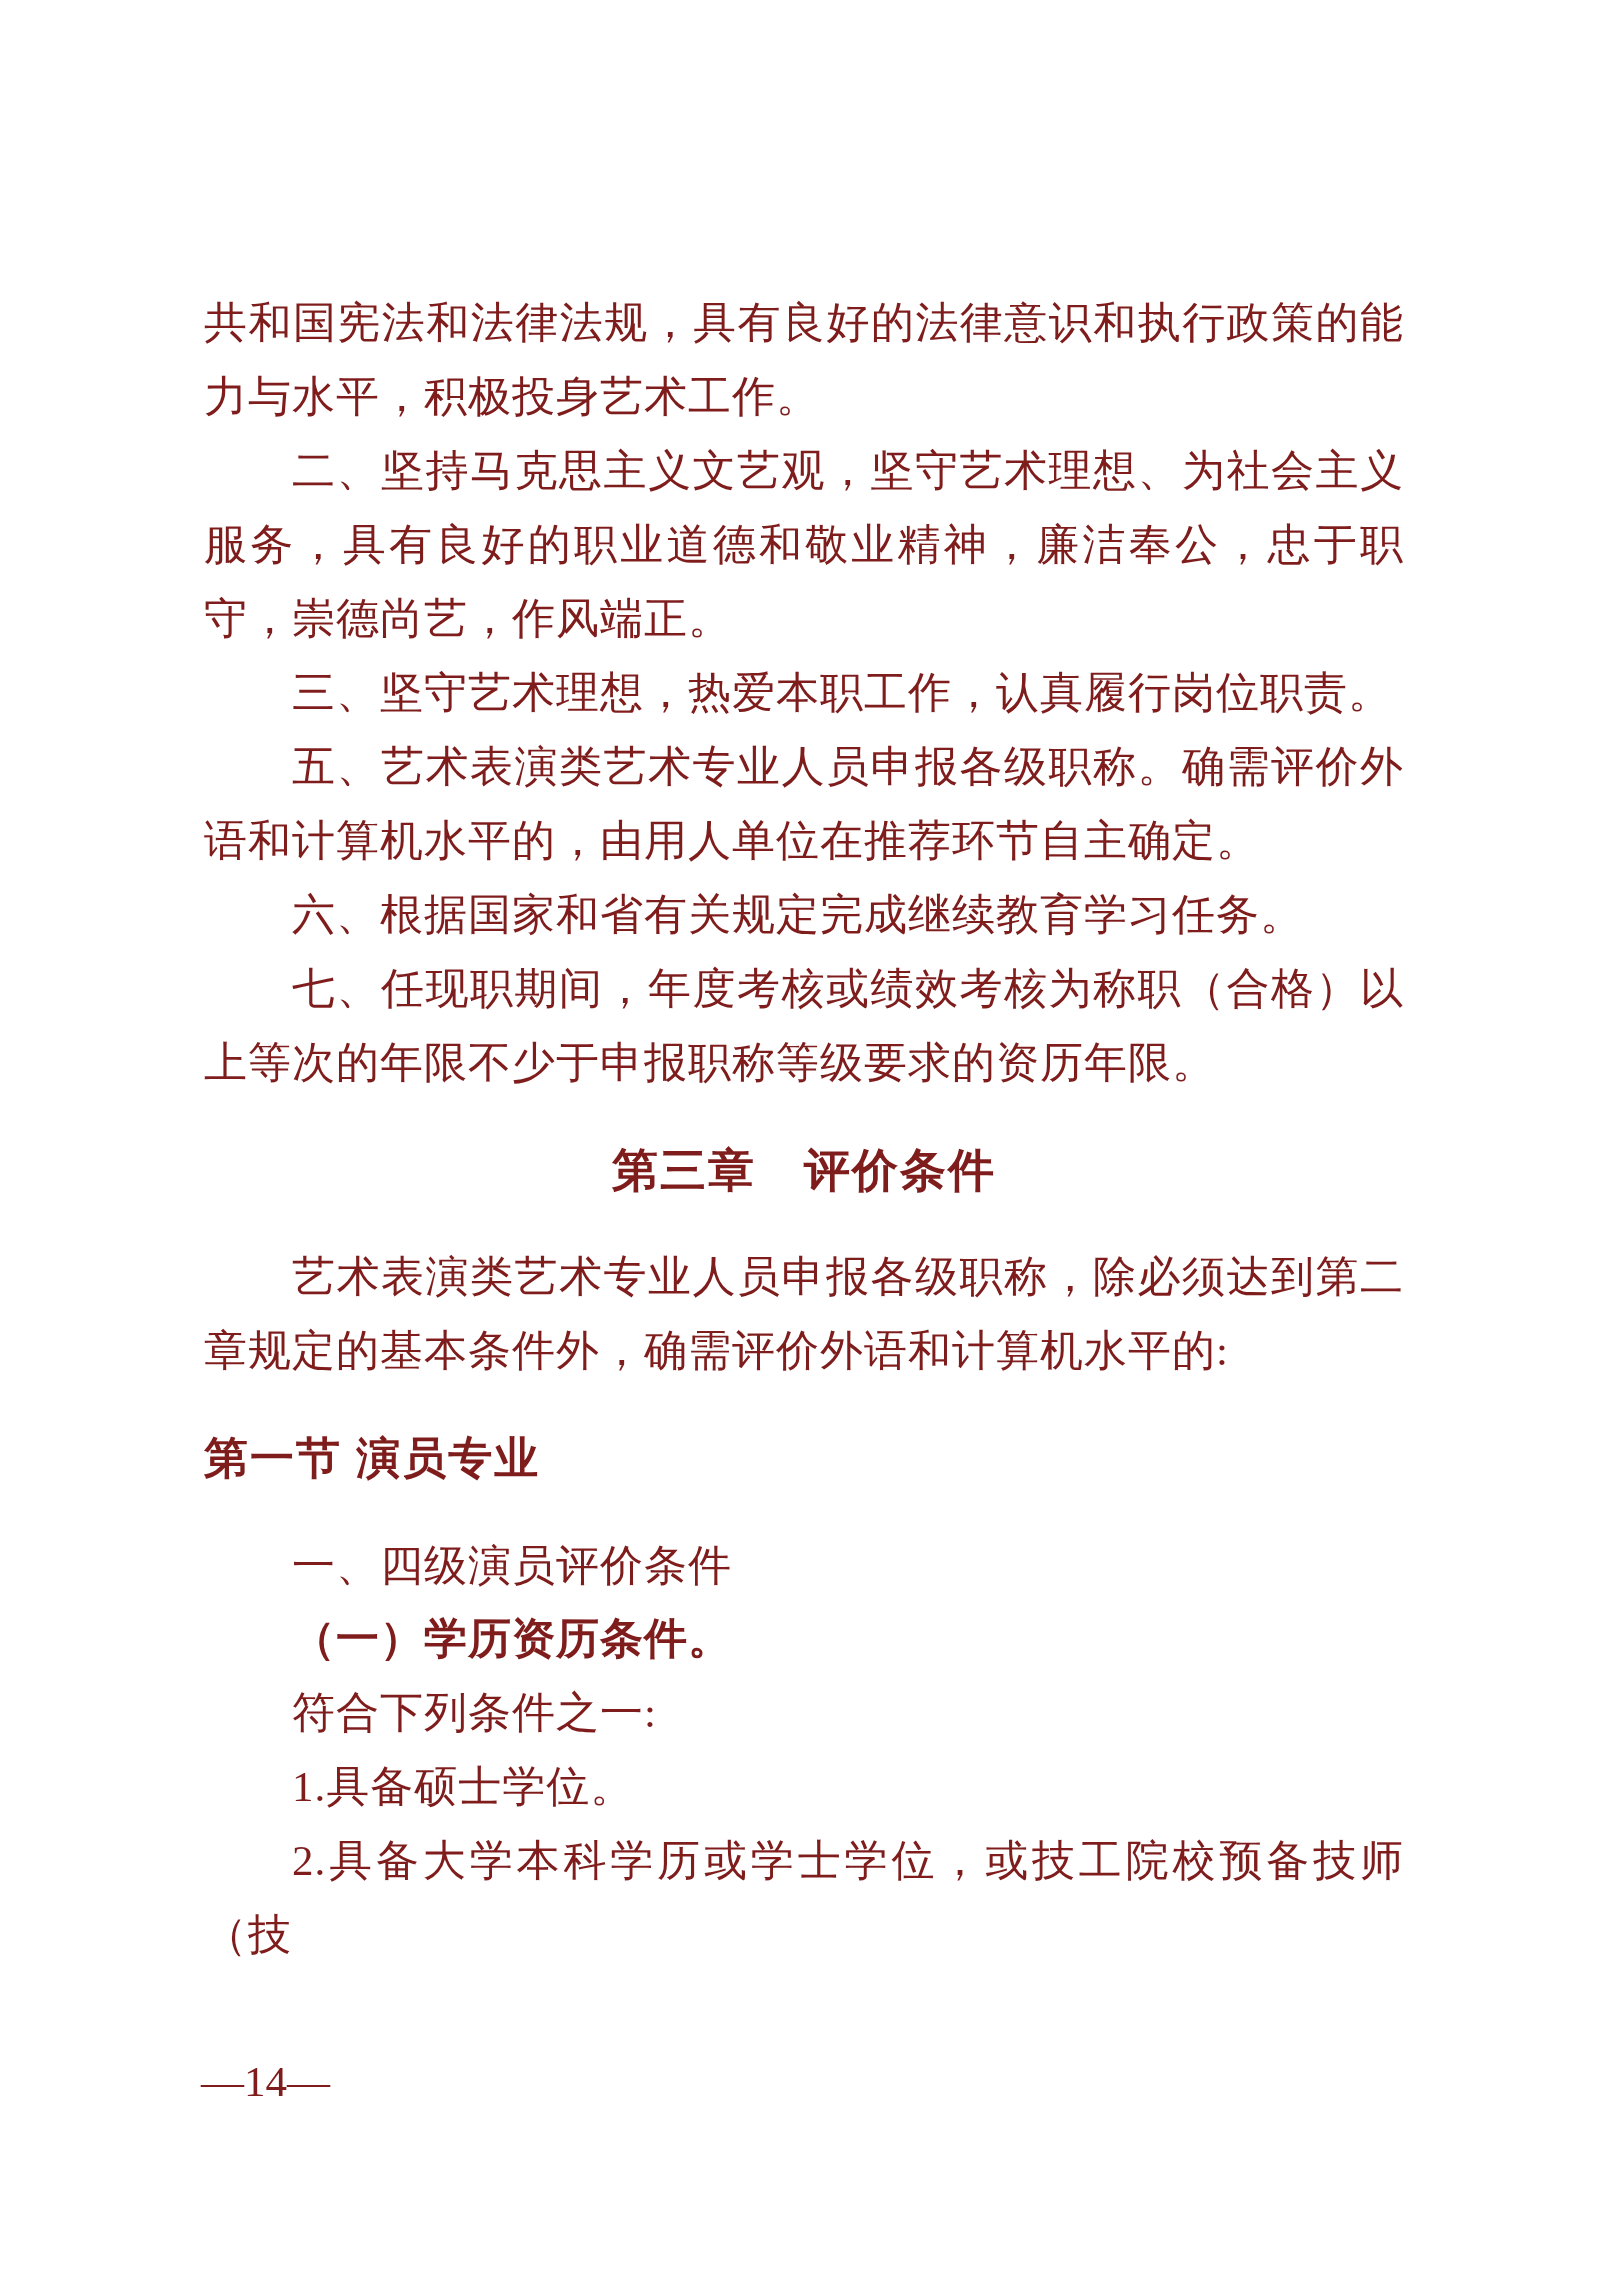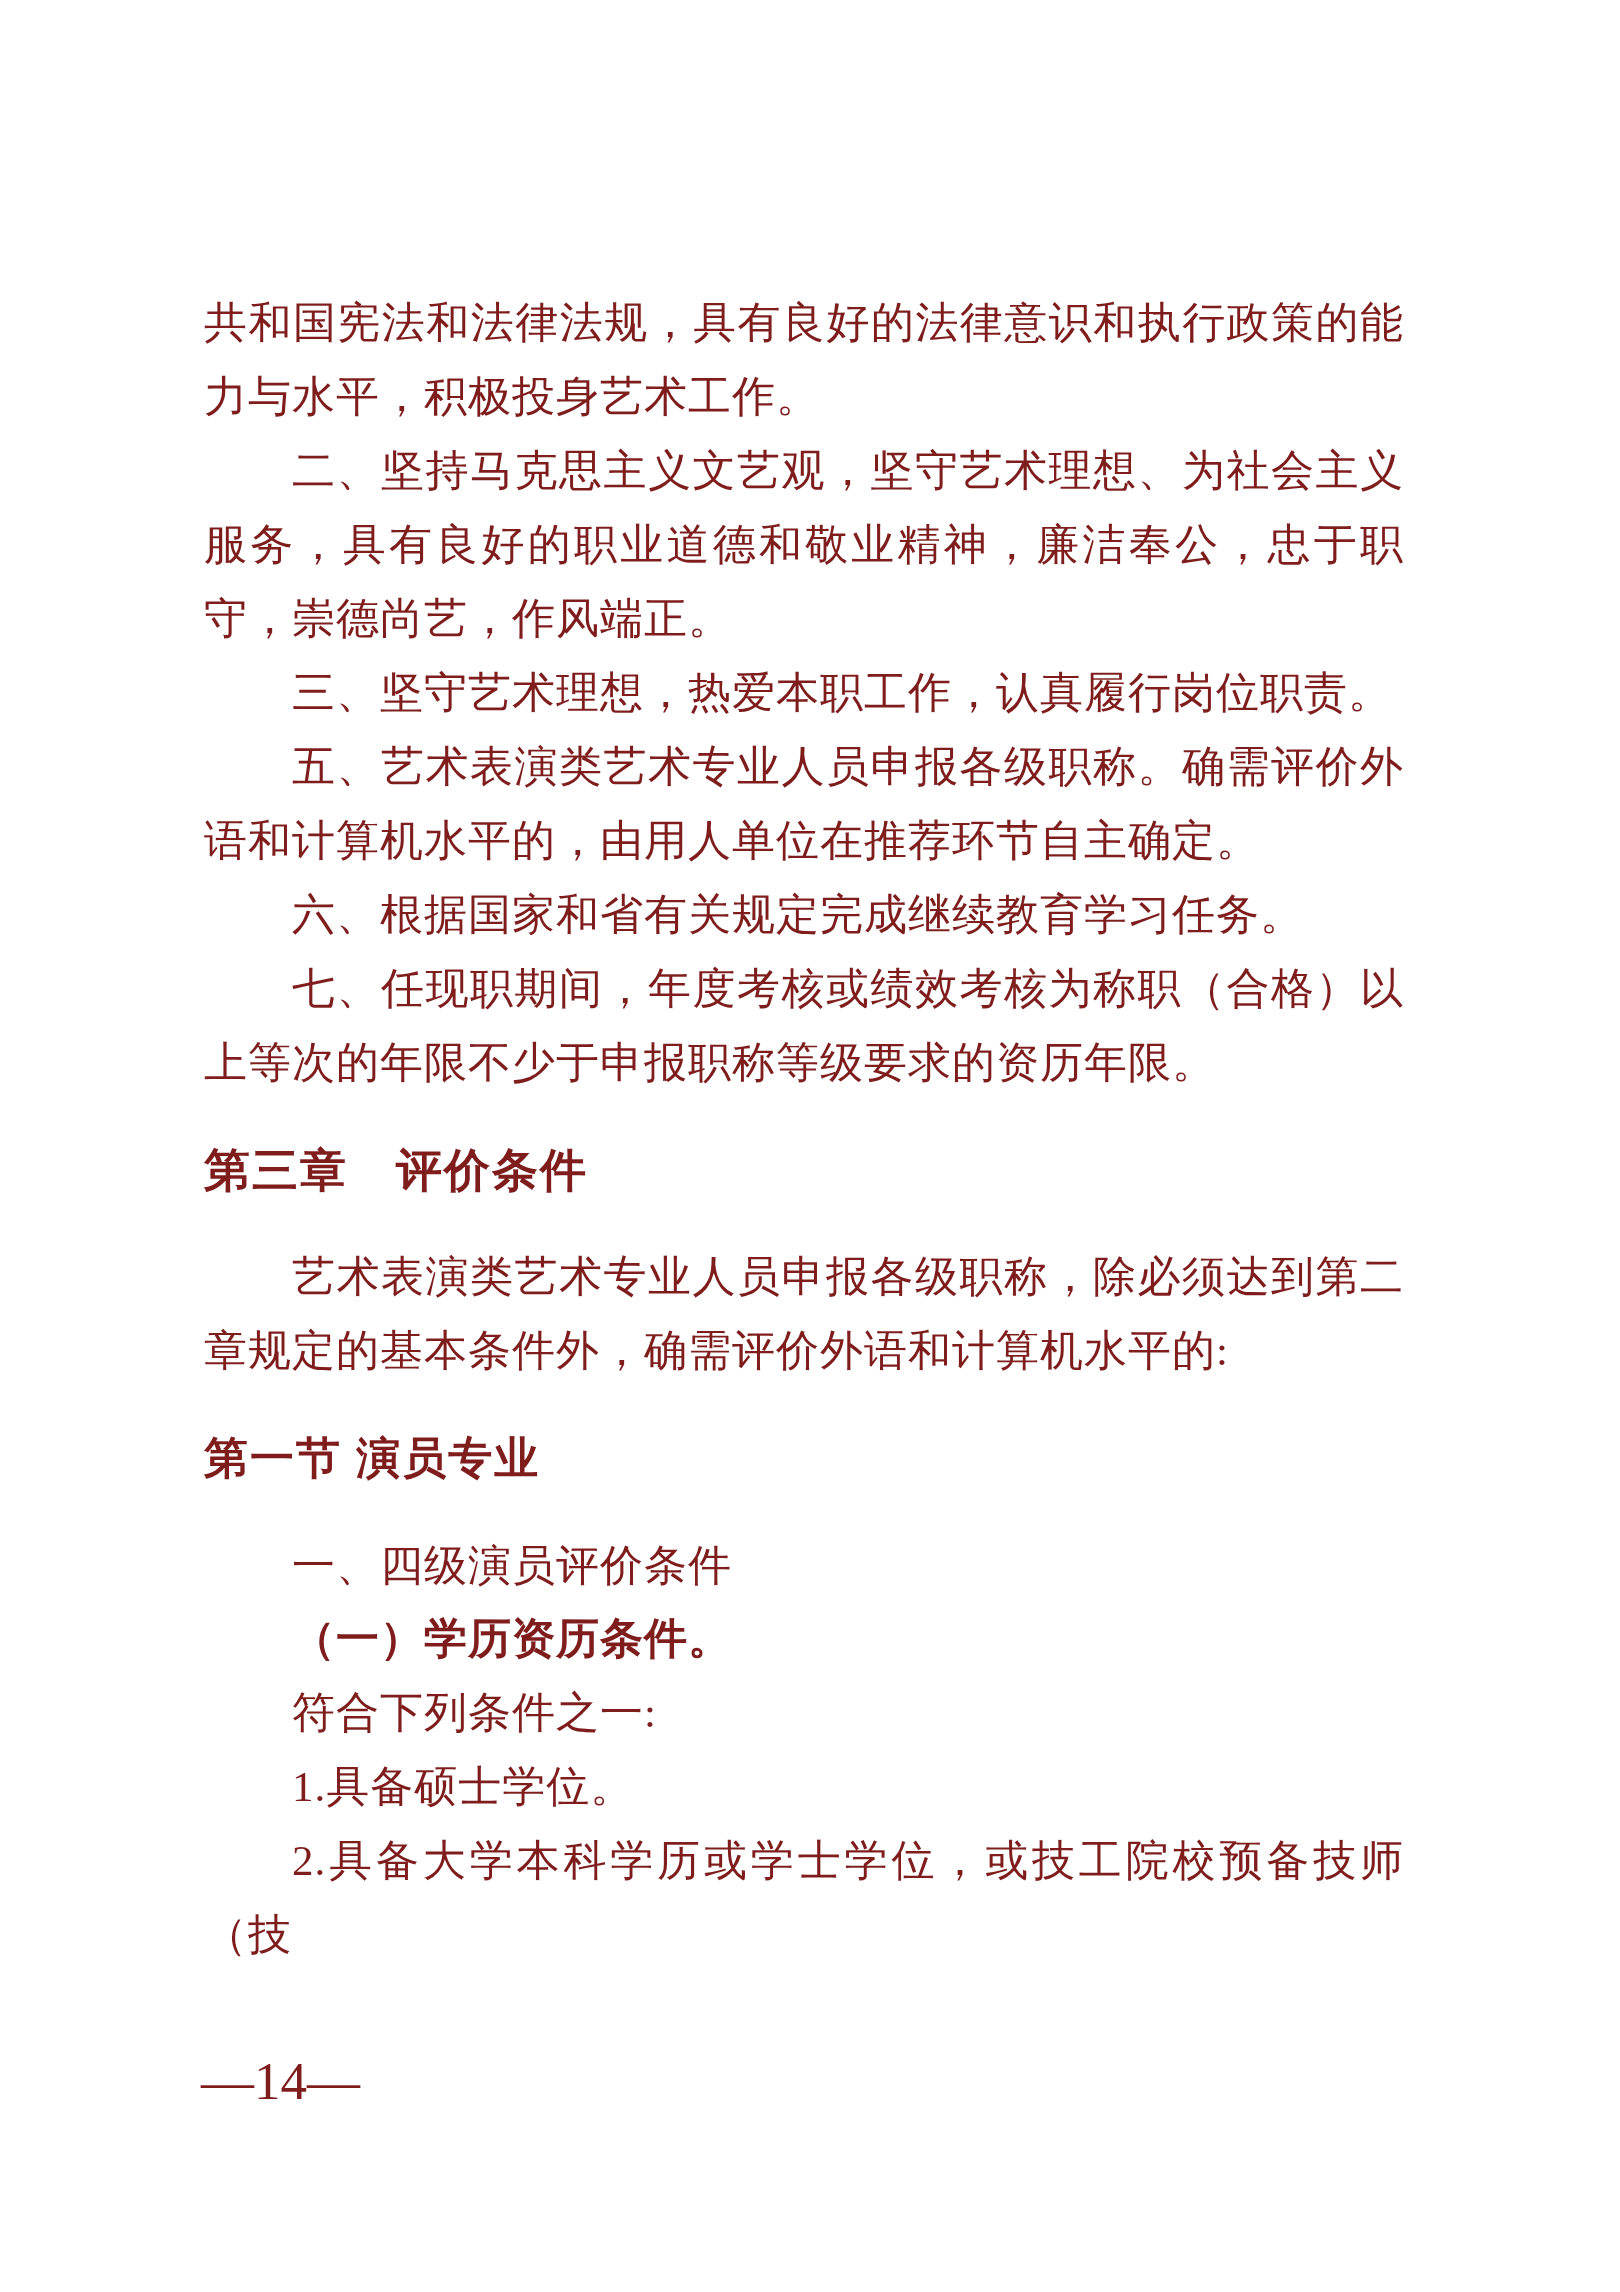--- a/index.html
+++ b/index.html
@@ -32,21 +32,21 @@
   }
   .para.indent {
     text-indent: 88px;
   }
   .chapter-heading {
     margin: 33px 0 33px 0;
     font-family: "Liberation Sans", sans-serif;
     font-weight: bold;
     font-size: 46px;
     line-height: 74px;
-    text-align: left;
+    text-align: center;
     letter-spacing: 2px;
   }
   .section-heading {
     margin: 33px 0 33px 0;
     font-family: "Liberation Sans", sans-serif;
     font-weight: bold;
     font-size: 44px;
     line-height: 74px;
     text-align: left;
     letter-spacing: 2px;
@@ -65,21 +65,21 @@
     font-weight: bold;
     font-size: 43px;
     line-height: 74px;
     text-indent: 88px;
     letter-spacing: 1px;
   }
   .page-number {
     position: absolute;
     left: 201px;
     top: 2058px;
-    font-size: 53px;
+    font-size: 43px;
     line-height: 47px;
     font-family: "Liberation Serif", serif;
     letter-spacing: 0;
   }
 </style>
 </head>
 <body>
 
 <div class="page">
   <div class="content">

